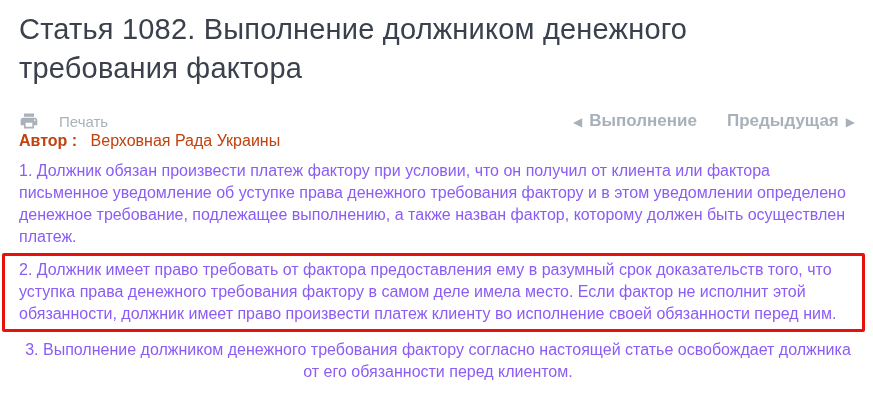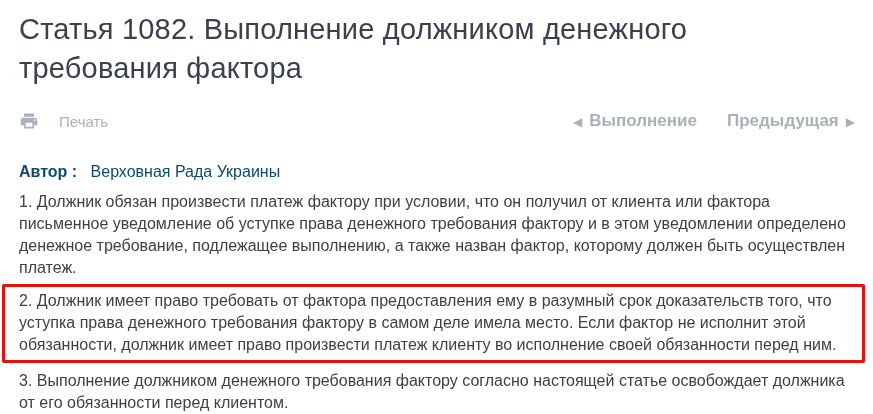--- a/index.html
+++ b/index.html
@@ -58,40 +58,39 @@
     cursor: pointer;
     user-select: none;
   }
   .pager-arrow {
     font-size: 12px;
     line-height: 1;
     position: relative;
     top: 1px;
   }
   .author-row {
-    margin-top: 31px;
     font-size: 16px;
     line-height: 20px;
-    color: #0c4a6e;
+    color: #c2410c;
   }
   .author-label { font-weight: 700; }
   .author-value { margin-left: 9px; }
   .body-text {
     margin: 9px 0 0 0;
     font-size: 16px;
     line-height: 22px;
-    color: #404040;
+    color: #8b5cf6;
   }
   .highlighted {
     border: 3px solid #e8100c;
     border-radius: 2px;
     margin: 5px -8px 0 -17px;
     padding: 3px 10px 4px 14px;
   }
-  .para-3 { margin-top: 7px; }
+  .para-3 { margin-top: 7px; text-align: center; }
 </style>
 </head>
 <body>
 
 <div class="page">
 
   <h1 class="page-title">Статья 1082. Выполнение должником денежного требования фактора</h1>
 
   <div class="toolbar-row">
 

